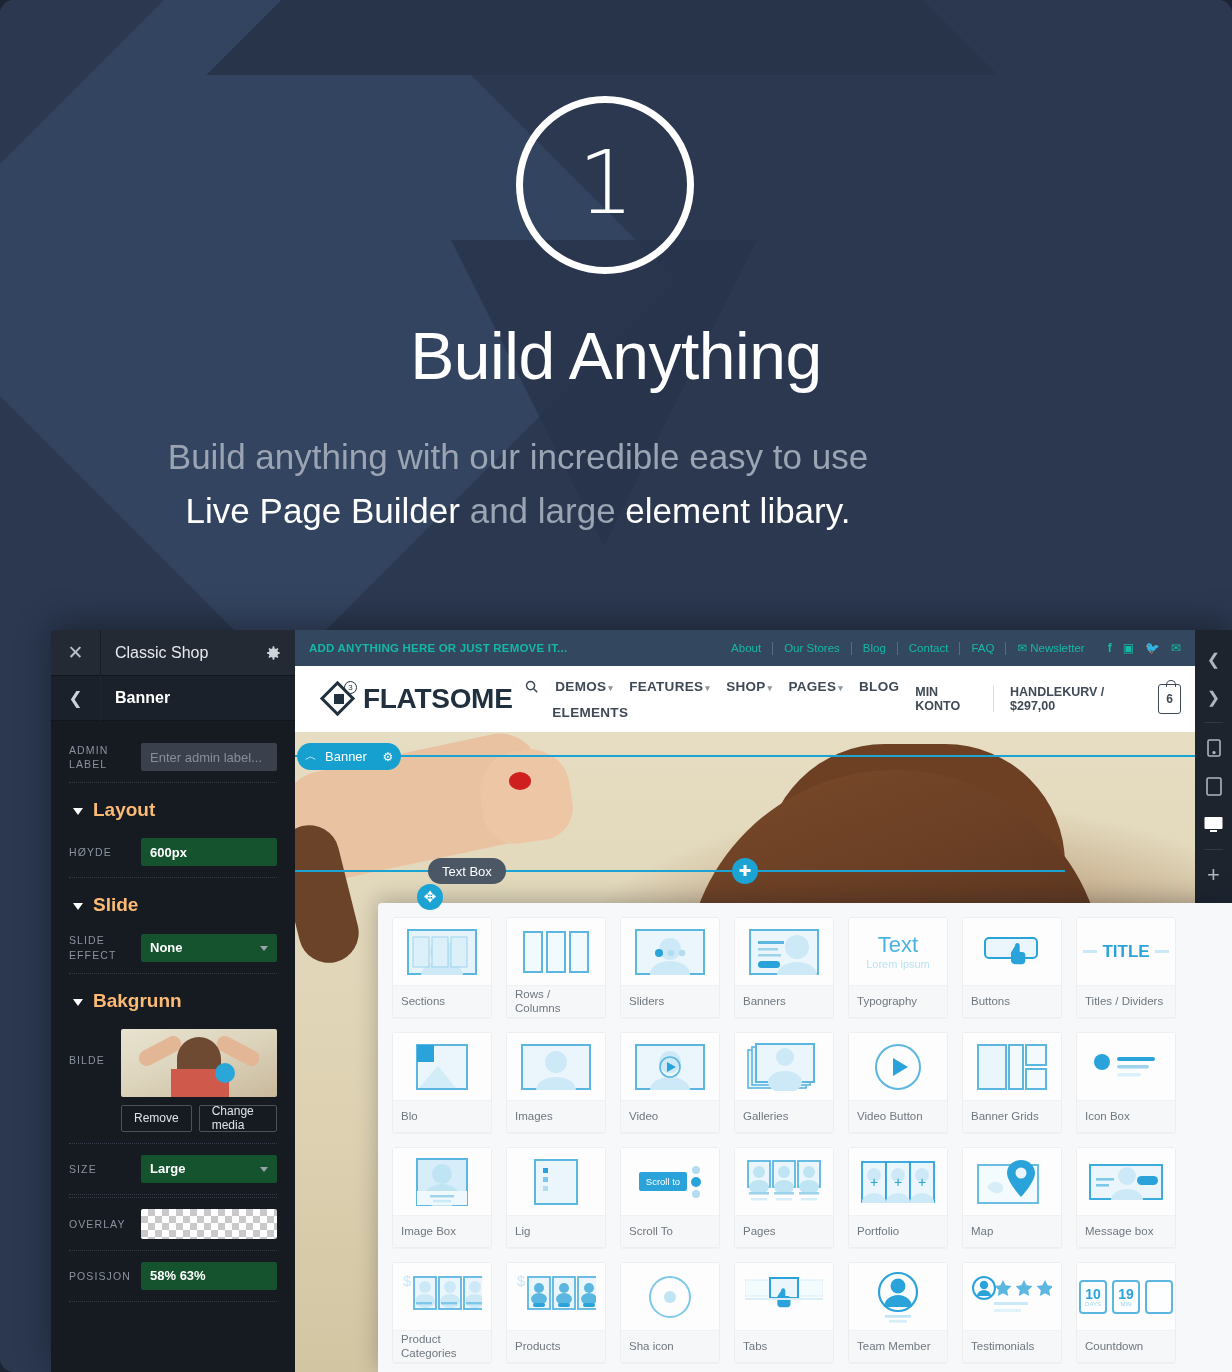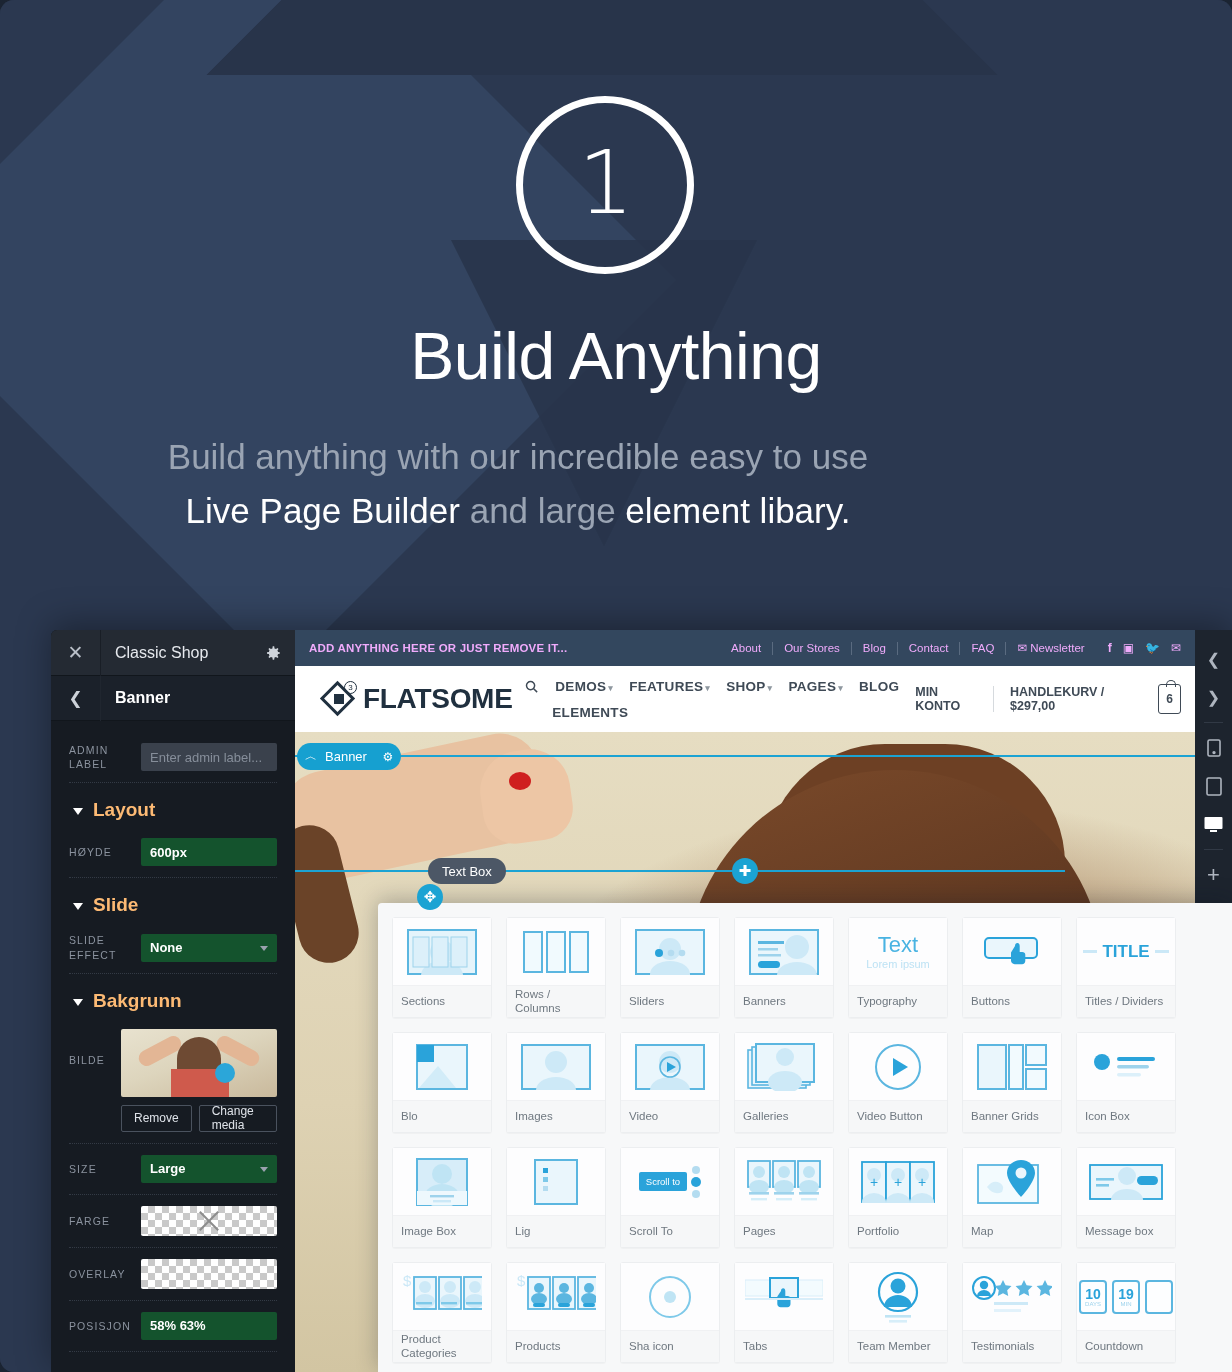--- a/index.html
+++ b/index.html
@@ -164,21 +164,21 @@
     color: #dfe3e9; font-size: 12px; display:flex; align-items:center; background: transparent;
   }
 
   
   #preview {
     position: absolute; left: 244px; top: 0; right: 37px; height: 742px;
     background: #ffffff; overflow: hidden;
   }
   #topbar {
     height: 36px; background: #33475e; display: flex; align-items: center;
-    padding: 0 14px 0 14px; color: #f0abfc;
+    padding: 0 14px 0 14px; color: #14b8a6;
   }
   #topbar-left { font-size: 11.5px; font-weight: 700; letter-spacing: .2px; flex: 1; }
   #topbar-nav { display: flex; align-items: center; gap: 0; font-size: 11.5px; }
   #topbar-nav .lnk { padding: 0 11px; border-right: 1px solid #5a6b80; line-height: 13px; }
   #topbar-nav .lnk:last-of-type { border-right: none; }
   #topbar-social { display: flex; gap: 11px; padding-left: 12px; font-size: 12px; }
 
   #header {
     height: 66px; background: #ffffff; display: flex; align-items: center;
     padding: 0 14px; position: relative;
@@ -419,26 +419,20 @@
       <div class="sb-row">
         <div class="sb-label">SIZE</div>
         <div class="sb-field">
           <span>Large</span>
           <span class="caret"></span>
         </div>
       </div>
 
       <div class="sb-divider"></div>
 
-      <div class="sb-row">
-        <div class="sb-label">FARGE</div>
-        <div class="swatch">
-          <span class="x"></span>
-        </div>
-      </div>
 
       <div class="sb-divider"></div>
 
       <div class="sb-row">
         <div class="sb-label">OVERLAY</div>
         <div class="swatch"></div>
       </div>
 
       <div class="sb-divider"></div>
 

